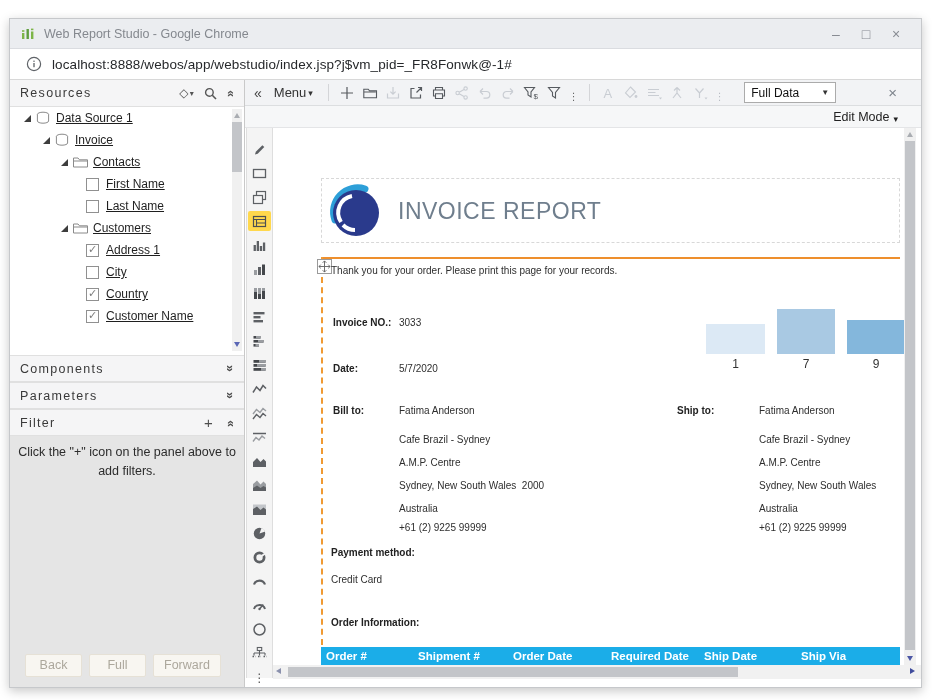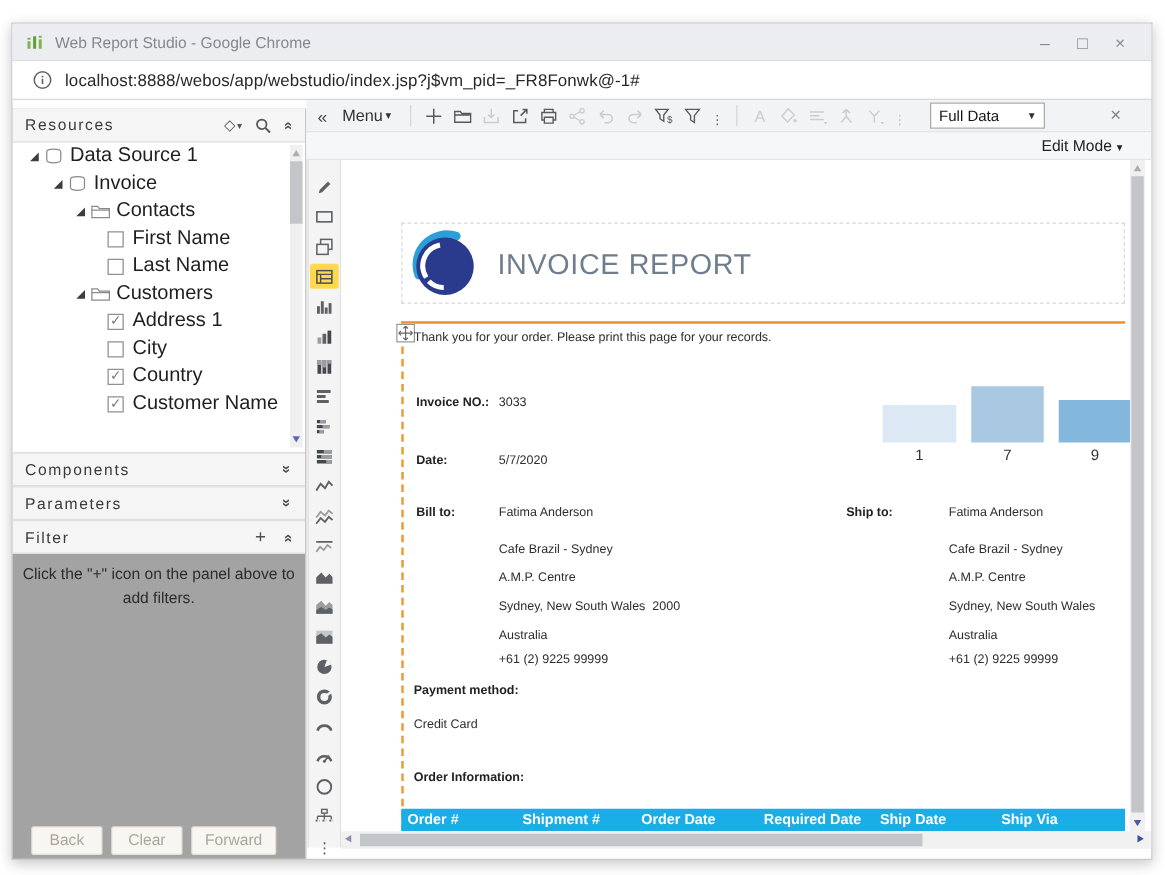--- a/index.html
+++ b/index.html
@@ -13,32 +13,32 @@
               border-bottom:1px solid #dadce0; display:flex; align-items:center; padding:0 10px; }
   .fav { width:16px; height:16px; margin-right:8px; }
   .wtitle { font-size:12.5px; color:#84888e; flex:1; }
   .wctl { width:30px; text-align:center; color:#888c93; font-size:14px; cursor:default; }
   .addressbar { position:absolute; left:0; top:30px; right:0; height:30px; background:#fff;
                 display:flex; align-items:center; padding:0 16px; }
   .urltext { font-size:13.5px; color:#26282b; margin-left:10px; letter-spacing:.1px; }
   .body { position:absolute; left:0; top:60px; right:0; bottom:0; border-top:1px solid #d8d8d8; }
 
   
-  .sidebar { position:absolute; left:0; top:0; width:235px; bottom:0; background:#a3a3a3; border-right:1px solid #c9c9c9;margin-top:7px; }
+  .sidebar { position:absolute; left:0; top:0; width:235px; bottom:0; background:#e5e5e5; border-right:1px solid #c9c9c9; }
   .phead { height:27px; background:#f5f5f6; border-top:1px solid #e0e0e0; border-bottom:1px solid #e0e0e0;
            display:flex; align-items:center; padding:0 10px; font-size:12.5px; color:#3a3a3a; letter-spacing:1.3px; }
   .phead .sp { flex:1; }
   .res-head { position:absolute; left:0; top:0; right:0; border-top:none; }
   .chev { display:inline-block; font-weight:bold; color:#4e4e4e; font-size:12px; }
   .chev.down { transform:rotate(90deg); }
   .chev.up { transform:rotate(-90deg); }
   .hicon { margin-left:9px; color:#555; font-size:12px; display:flex; align-items:center; }
 
   .tree { position:absolute; left:0; top:27px; right:0; height:248px; background:#fff; overflow:hidden; }
-  .trow { height:22px; display:flex; align-items:center; font-size:16px; color:#1f1f1f; white-space:nowrap; }
+  .trow { height:22px; display:flex; align-items:center; font-size:12px; color:#1f1f1f; white-space:nowrap;text-decoration:underline; }
   .trow.lvl0 { padding-left:11px; } .trow.lvl1 { padding-left:30px; }
   .trow.lvl2 { padding-left:48px; } .trow.lvl3 { padding-left:76px; }
   .exp { width:12px; height:12px; position:relative; margin-right:2px; flex:none; }
   .exp:after { content:""; position:absolute; right:2px; bottom:2px;
                border-bottom:7px solid #3d3d3d; border-left:7px solid transparent; }
   .ticon { width:17px; height:14px; margin-right:4px; flex:none; }
   .cbox { width:13px; height:13px; border:1px solid #909090; background:#fff; margin-right:7px;
           flex:none; position:relative; }
   .cbox.on:after { content:"✓"; position:absolute; left:1px; top:-2px; font-size:11px; color:#7c7c7c; }
 
@@ -240,21 +240,21 @@
         <div class="phead p-filt">
           <span>Filter</span>
           <span class="sp"></span>
           <span class="plus">+</span>
           <span class="chev up">»</span>
         </div>
         <div class="hint">Click the "+" icon on the panel above to add filters.</div>
 
         <div class="navrow">
           <div class="navbtn">Back</div>
-          <div class="navbtn">Clear</div>
+          <div class="navbtn">Full</div>
           <div class="navbtn">Forward</div>
         </div>
       </div>
 
       <div class="toolbar">
         <span class="tglyph">«</span>
         <span class="menu">
           <span>Menu</span>
             <span class="car">▾</span>
         </span>

